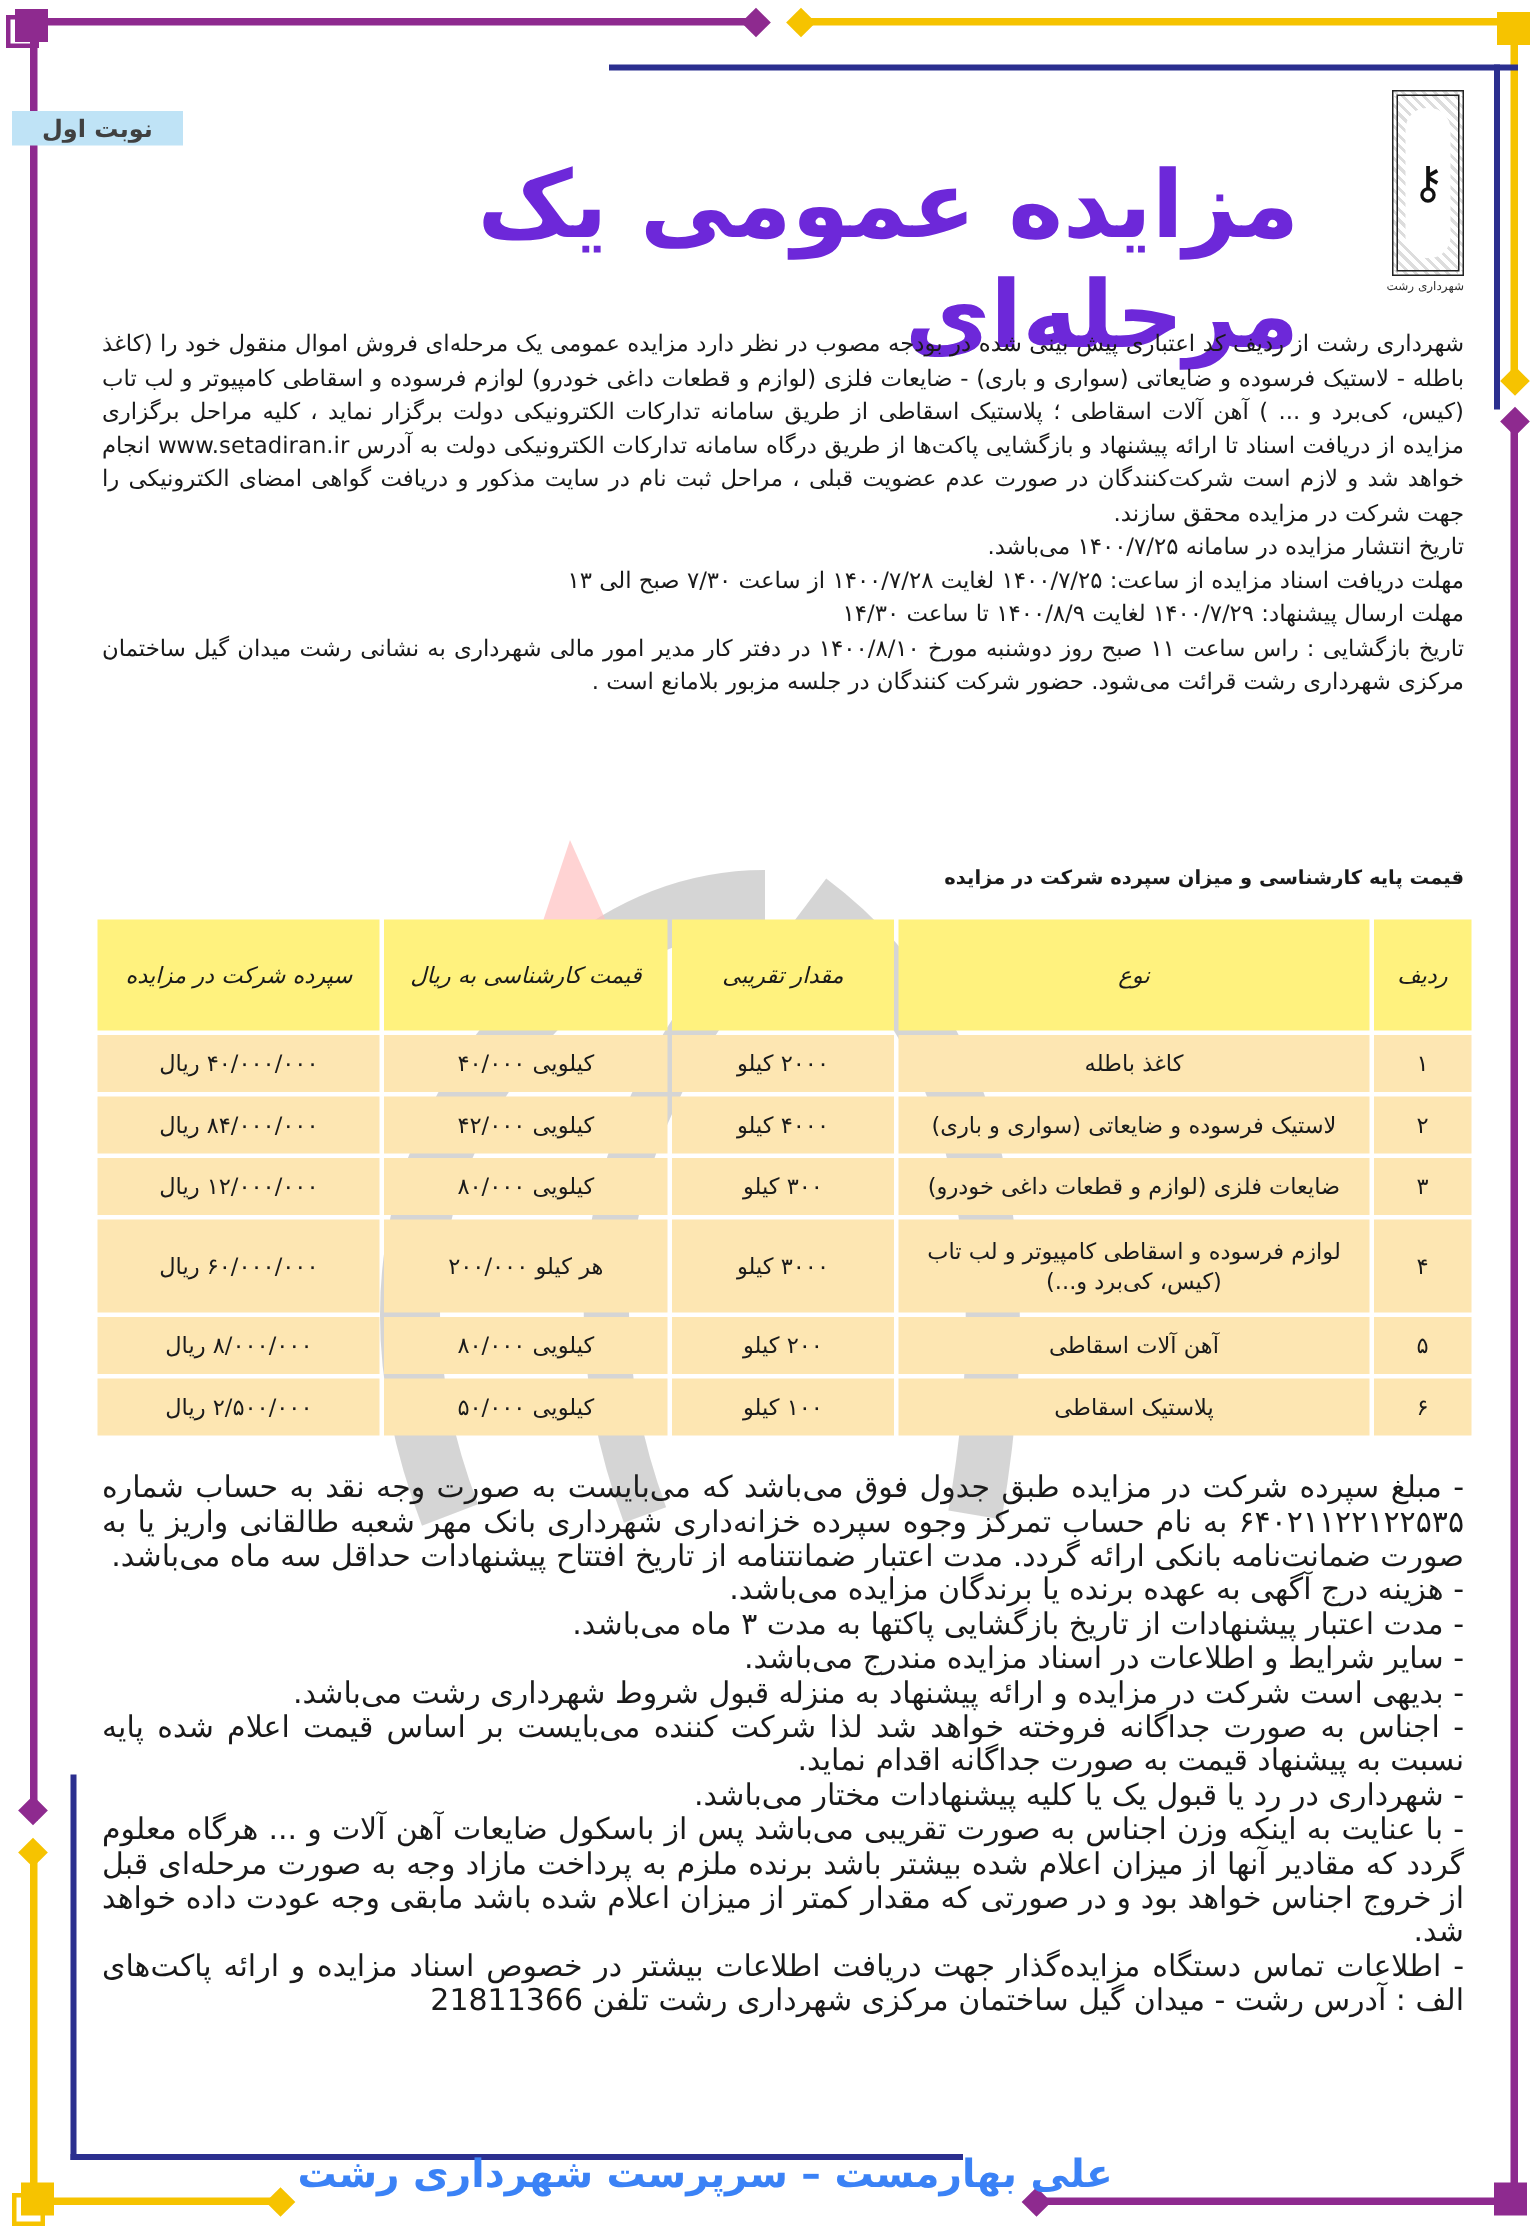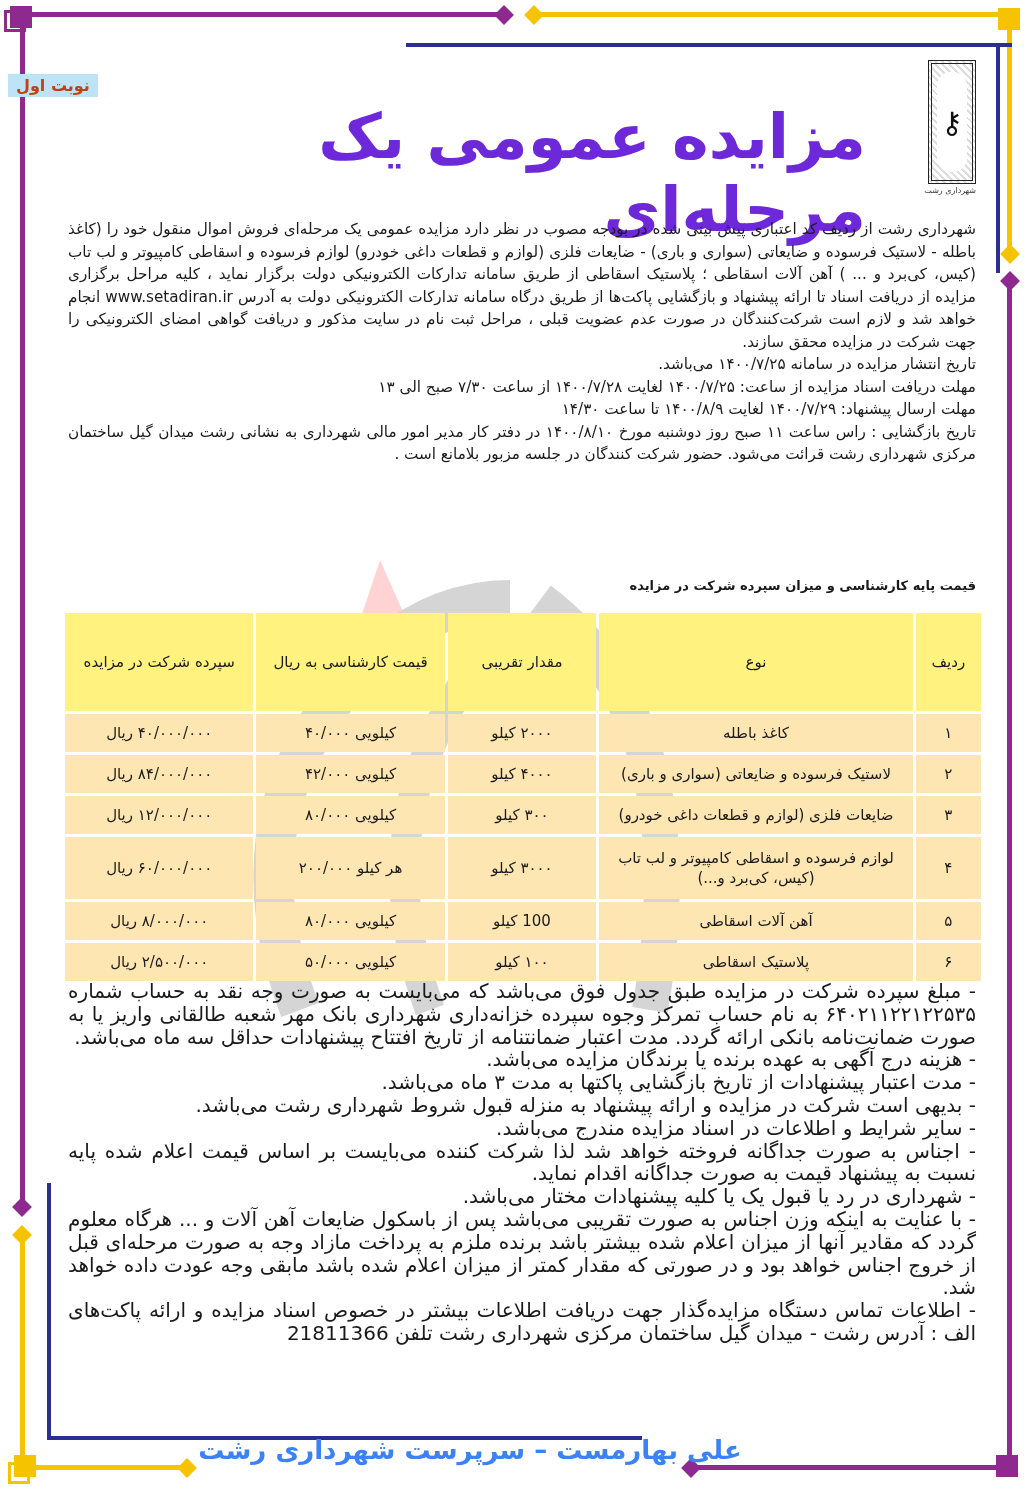--- a/index.html
+++ b/index.html
@@ -15,36 +15,36 @@
 
   #content { position: absolute; left: 68px; top: 40px; width: 908px; direction: rtl; }
   #logo { position: absolute; right: 0px; top: 20px; width: 56px; height: 150px; }
   #logo .box { width: 48px; height: 124px; border: 4px double #222; box-sizing: border-box;
                background: repeating-linear-gradient(45deg,#fff 0 3px,#ddd 3px 5px);
                display:flex; align-items:center; justify-content:center; }
   #logo .inner { width: 30px; height: 100px; background:#fff; border-radius: 14px;
                  display:flex; align-items:center; justify-content:center; font-size: 30px; color:#111; }
   #logo .caption { font-size: 8px; margin-top: 2px; color:#333; }
 
-  #badge { position: absolute; left: -60px; top: 34px; background: #bfe3f6; padding: 2px 8px;
-           font-size: 16px; font-weight: bold; color: #c2410c; text-align: right; }
+  #badge { position: absolute; left: -60px; top: 34px; background: #bfe3f6; padding: 2px 20px;
+           font-size: 16px; font-weight: bold; color: #404040; text-align: right; }
   #title { position: absolute; right: 110px; top: 60px; font-size: 62px; font-weight: 900;
            color: #6d28d9; letter-spacing: 1px; font-family: "DejaVu Sans", sans-serif; }
 
   #intro { position: absolute; top: 178px; right: 0; width: 908px; font-size: 15.2px;
            line-height: 22.5px; text-align: justify; text-align-last: right; }
   #intro p { margin: 0; }
 
   #table-title { position: absolute; top: 538px; right: 0; width: 908px; text-align: right;
                  font-size: 13px; font-weight: bold; }
 
   #table { position: absolute; top: 570px; right: -8px; width: 922px; border-collapse: separate;
            border-spacing: 3px; font-size: 15px; }
   #table th { background: #fff27e; height: 66px; font-weight: normal; vertical-align: middle;
-              padding: 16px 6px; line-height: 24px; }
+              padding: 4px 6px; line-height: 24px; font-style: italic; }
   #table td { background: #fde6b2; height: 38px; text-align: center; padding: 0 6px;
               vertical-align: middle; line-height: 20px; }
   #table tr.tall td { height: 62px; }
 
   #notes { position: absolute; top: 940px; right: 0; width: 908px; font-size: 20px;
            line-height: 22.8px; text-align: justify; text-align-last: right; }
   #notes p { margin: 0; }
 
   #signature { position: absolute; top: 1435px; left: 190px; width: 560px; text-align: center;
                font-size: 26px; font-weight: 900; direction: rtl; color:#3b82f6; }
@@ -155,40 +155,40 @@
       <tr class="tall">
         <td>۴</td>
         <td>لوازم فرسوده و اسقاطی کامپیوتر و لب تاب (کیس، کی‌برد و...)</td>
         <td>۳۰۰۰ کیلو</td>
         <td>هر کیلو ۲۰۰/۰۰۰</td>
         <td>۶۰/۰۰۰/۰۰۰ ریال</td>
       </tr>
       <tr>
         <td>۵</td>
         <td>آهن آلات اسقاطی</td>
-        <td>100 کیلو</td>
+        <td>۲۰۰ کیلو</td>
         <td>کیلویی ۸۰/۰۰۰</td>
         <td>۸/۰۰۰/۰۰۰ ریال</td>
       </tr>
       <tr>
         <td>۶</td>
         <td>پلاستیک اسقاطی</td>
         <td>۱۰۰ کیلو</td>
         <td>کیلویی ۵۰/۰۰۰</td>
         <td>۲/۵۰۰/۰۰۰ ریال</td>
       </tr>
     </tbody>
   </table>
 
   <div id="notes">
     <p>- مبلغ سپرده شرکت در مزایده طبق جدول فوق می‌باشد که می‌بایست به صورت وجه نقد به حساب شماره ۶۴۰۲۱۱۲۲۱۲۲۵۳۵ به نام حساب تمرکز وجوه سپرده خزانه‌داری شهرداری بانک مهر شعبه طالقانی واریز  یا به صورت ضمانت‌نامه بانکی ارائه گردد. مدت اعتبار ضمانتنامه از تاریخ افتتاح پیشنهادات حداقل سه ماه می‌باشد.</p>
     <p>- هزینه درج  آگهی به عهده برنده یا برندگان مزایده می‌باشد.</p>
     <p>- مدت اعتبار پیشنهادات از تاریخ بازگشایی پاکتها به مدت ۳ ماه می‌باشد.</p>
+    <p>- سایر شرایط و اطلاعات در اسناد مزایده مندرج می‌باشد.</p>
     <p>- بدیهی است شرکت در مزایده و ارائه پیشنهاد به منزله قبول شروط شهرداری رشت می‌باشد.</p>
-    <p>- سایر شرایط و اطلاعات در اسناد مزایده مندرج می‌باشد.</p>
     <p>- اجناس به صورت جداگانه فروخته خواهد شد لذا شرکت کننده می‌بایست بر اساس قیمت اعلام شده پایه نسبت به پیشنهاد قیمت به صورت جداگانه اقدام نماید.</p>
     <p>- شهرداری در رد یا قبول یک یا کلیه پیشنهادات مختار می‌باشد.</p>
     <p>- با عنایت به اینکه وزن اجناس به صورت تقریبی می‌باشد پس از باسکول ضایعات آهن آلات و ... هرگاه معلوم گردد که مقادیر آنها از میزان اعلام شده بیشتر باشد برنده ملزم  به پرداخت مازاد وجه به صورت مرحله‌ای قبل از خروج اجناس خواهد بود و در صورتی که مقدار کمتر از میزان اعلام شده باشد مابقی وجه عودت داده خواهد شد.</p>
     <p>- اطلاعات تماس دستگاه مزایده‌گذار جهت دریافت اطلاعات بیشتر در خصوص اسناد مزایده و ارائه پاکت‌های الف : آدرس رشت - میدان گیل ساختمان مرکزی شهرداری رشت تلفن  21811366</p>
   </div>
 </div>
 
 <div id="signature">علی بهارمست – سرپرست شهرداری رشت</div>
 
 </body></html>

